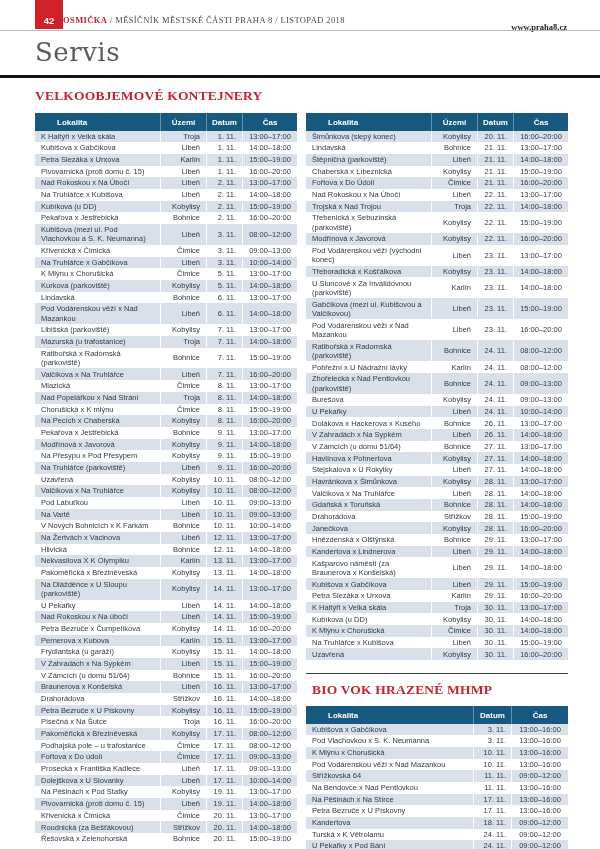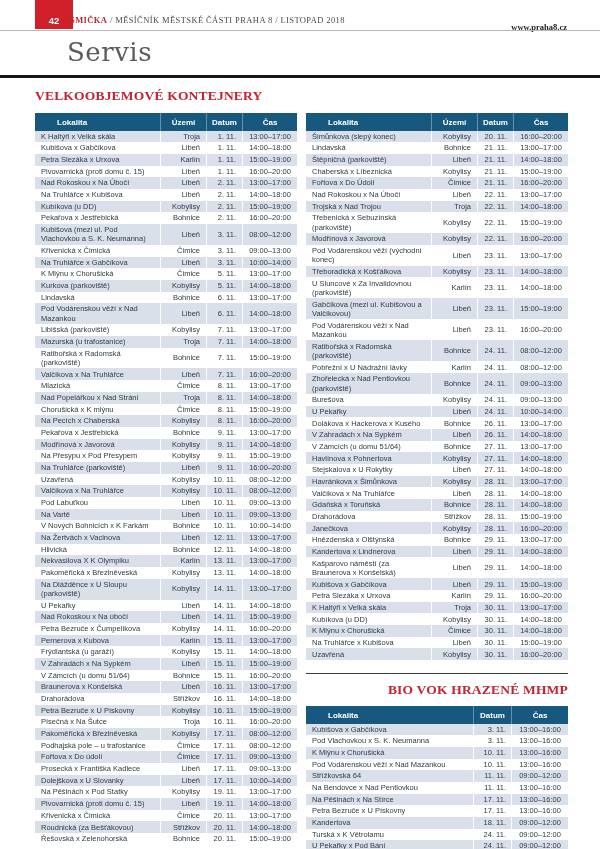--- a/index.html
+++ b/index.html
@@ -1,33 +1,33 @@
 <!DOCTYPE html>
 <html><head>
 <meta charset="utf-8">
 <style>
   * { margin:0; padding:0; box-sizing:border-box; }
   html,body { width:600px; height:849px; background:#fff; font-family:"Liberation Sans", sans-serif; }
   body { position:relative; overflow:hidden; }
 
   
   .masthead { position:absolute; top:0; left:0; width:600px; height:31px; }
-  .page-badge { position:absolute; left:35px; top:0; width:38px; height:29px;
+  .page-badge { position:absolute; left:35px; top:0; width:28px; height:29px;
       background:#d0202a; color:#fff; font-weight:bold; font-size:9.5px;
       display:flex; align-items:flex-end; justify-content:center; padding-bottom:3px; }
   .mast-line { position:absolute; left:63px; top:15px; font-family:"Liberation Serif", serif;
       font-size:8.5px; letter-spacing:.4px; color:#4a4a4a; white-space:nowrap; }
   .mast-line .brand { color:#c32430; font-weight:bold;margin-top:29px; }
   .mast-site { position:absolute; right:33px; top:22px; font-family:"Liberation Serif", serif;
       font-size:8.5px; font-weight:bold; color:#222; }
   .mast-rule { position:absolute; top:30px; left:0; width:600px; height:1px; background:#b9b9b9; }
 
   
   .section-title { position:absolute; left:35px; top:37px; font-family:"DejaVu Serif", serif;
-      font-size:26px; color:#5b5b5b; letter-spacing:.5px;margin-left:32px; }
+      font-size:26px; color:#5b5b5b; letter-spacing:.5px; }
   .black-rule { position:absolute; top:75px; left:0; width:600px; height:3px; background:#161616; }
 
   .red-heading { font-family:"Liberation Serif", serif; font-weight:bold; font-size:13.5px;
       color:#c32430; letter-spacing:.2px; }
   #main-heading { position:absolute; left:35px; top:88px; }
 
   
   .columns { position:absolute; top:113px; left:35px; width:532px; display:flex; gap:9px; }
   .col { width:262px; flex:none; }
 
@@ -46,21 +46,21 @@
   .cols4 .td.c1 { justify-content:flex-end; padding-right:6px; }  
   .cols4 .td.c2 { justify-content:flex-end; padding-right:6px; }  
   .cols4 .td.c3 { justify-content:center; }                        
   .cols3 .td.c1 { justify-content:flex-end; padding-right:5px; }
   .cols3 .td.c2 { justify-content:center;text-align:right; }
   .table .tr:nth-child(even) { background:#d9e0e9; }
   .td:not(.c0) { border-left:1px solid #fff; }
 
   
   .divider { border:none; border-top:1px solid #3c3c3c; margin:13px 0 0 0; }
-  #bio-heading { display:block; margin:8px 0 8px 6px;text-align:right; }
+  #bio-heading { display:block; margin:8px 0 8px 6px; }
 </style>
 </head>
 <body>
 
 <div class="masthead">
   <div class="page-badge">
     <span>42</span>
   </div>
   <div class="mast-line">
     <span class="brand">OSMIČKA</span><span> / MĚSÍČNÍK MĚSTSKÉ ČÁSTI PRAHA 8 / LISTOPAD 2018</span>

